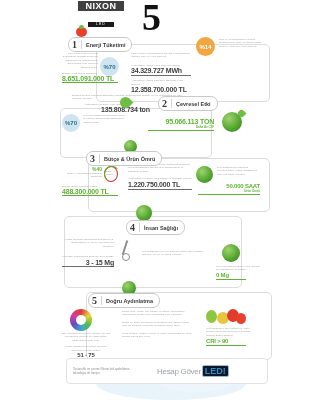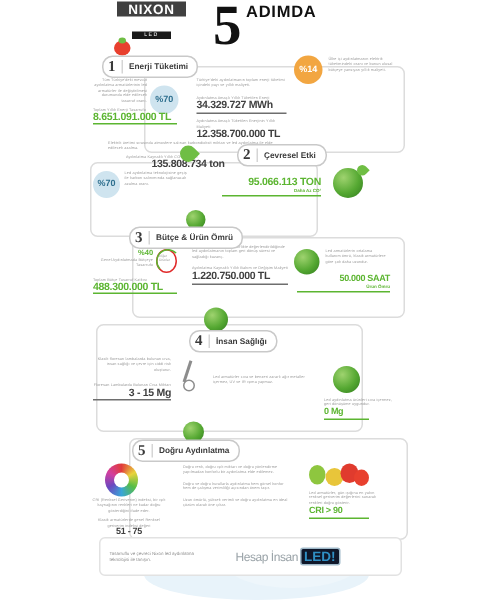--- a/index.html
+++ b/index.html
@@ -76,21 +76,20 @@
 
 <div class="page">
 
   <div class="logo">
     <div class="logo-main">NIXON</div>
     <div class="logo-sub">LED</div>
   </div>
 
   <div class="headline">
     <div class="hl-big">5</div>
-    <div class="hl-l1">ADIMDA</div>
   </div>
 
   <div class="spine" style="left:96px;top:44px;width:172px;height:56px;border-color:#dcdcdc;"></div>
   <div class="spine" style="left:60px;top:108px;width:150px;height:48px;"></div>
   <div class="spine" style="left:88px;top:158px;width:180px;height:52px;"></div>
   <div class="spine" style="left:64px;top:216px;width:176px;height:70px;"></div>
   <div class="spine" style="left:86px;top:292px;width:184px;height:66px;"></div>
 
   <div style="position:absolute;left:76px;top:27px;width:12px;height:12px;">
     <div style="width:11px;height:10px;border-radius:50%;background:#e8402e;"></div>
@@ -241,17 +240,17 @@
   <div class="micro" style="position:absolute;left:206px;top:327px;width:48px;">Led armatürler, gün ışığına en yakın renksel geriverim değerlerini sunarak renkleri doğru gösterir.</div>
   <div style="position:absolute;left:206px;top:338px;width:48px;">
     <div class="big-green" style="font-size:6px;">CRI &gt; 90</div>
     <div class="rule-g" style="width:40px;margin-top:1px;"></div>
   </div>
 
   <div class="cloud"></div>
   <div class="cloud2"></div>
   <div class="footer-card">
     <div class="foot-txt">Tasarruflu ve çevreci Nixon led aydınlatma teknolojisi ile tanışın.</div>
-    <div class="foot-brand">Hesap İnsan</div>
+    <div class="foot-brand">Hesap Göver</div>
     <div class="foot-led">LED!</div>
   </div>
 
 </div>
 
 </body></html>

